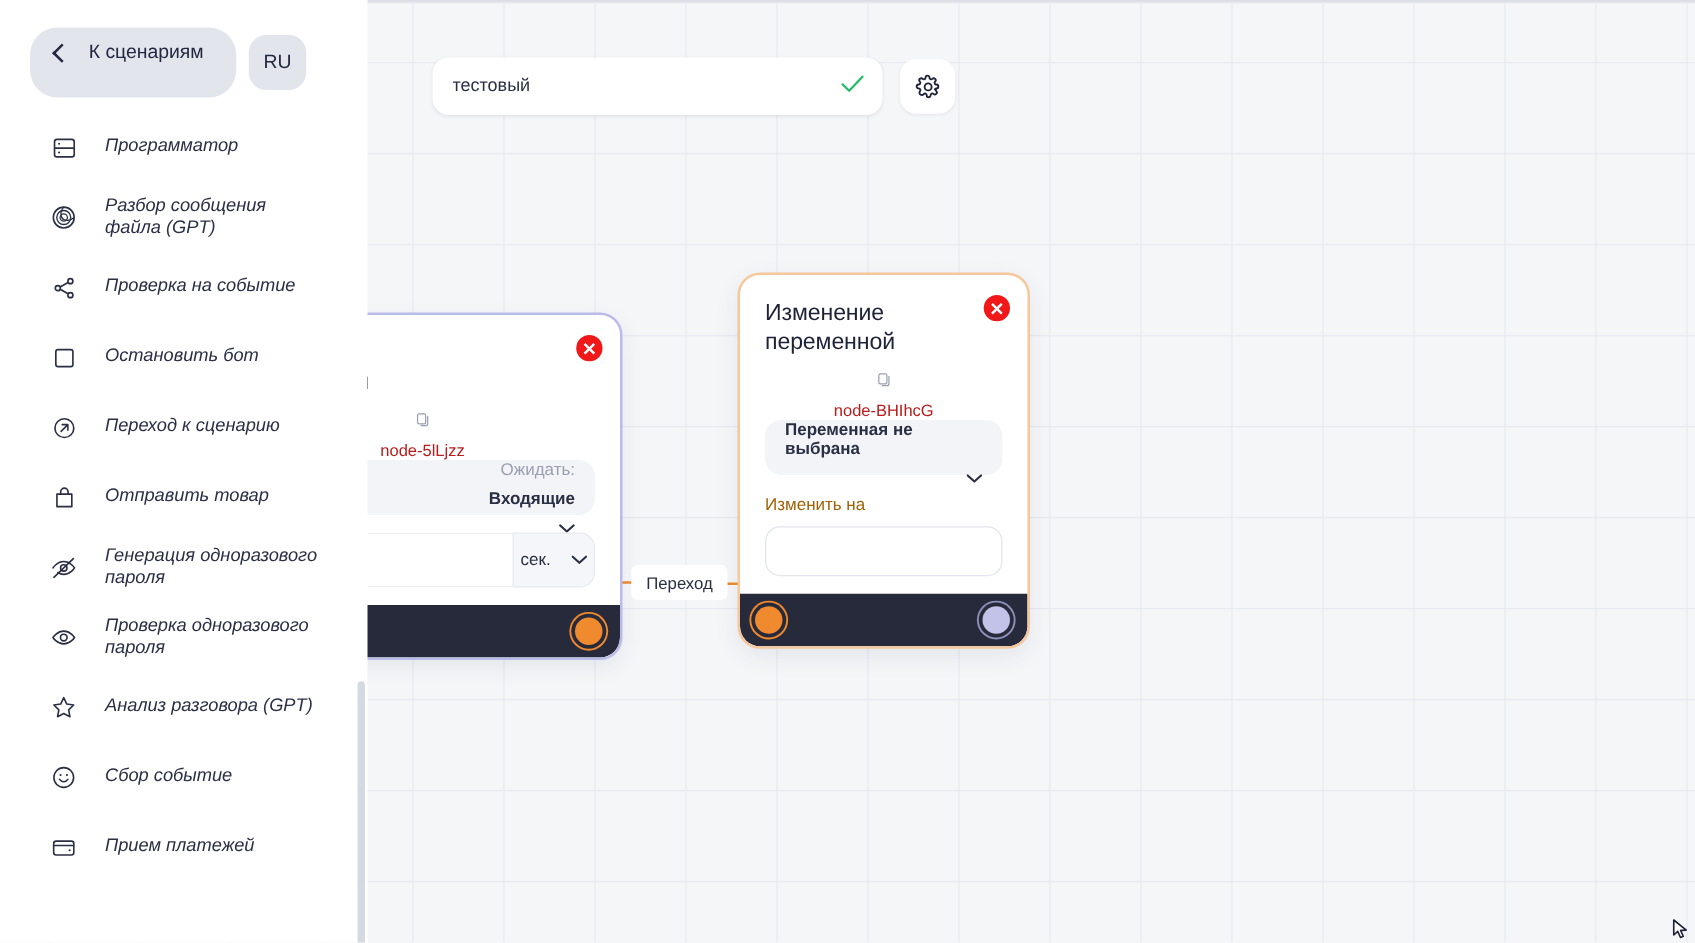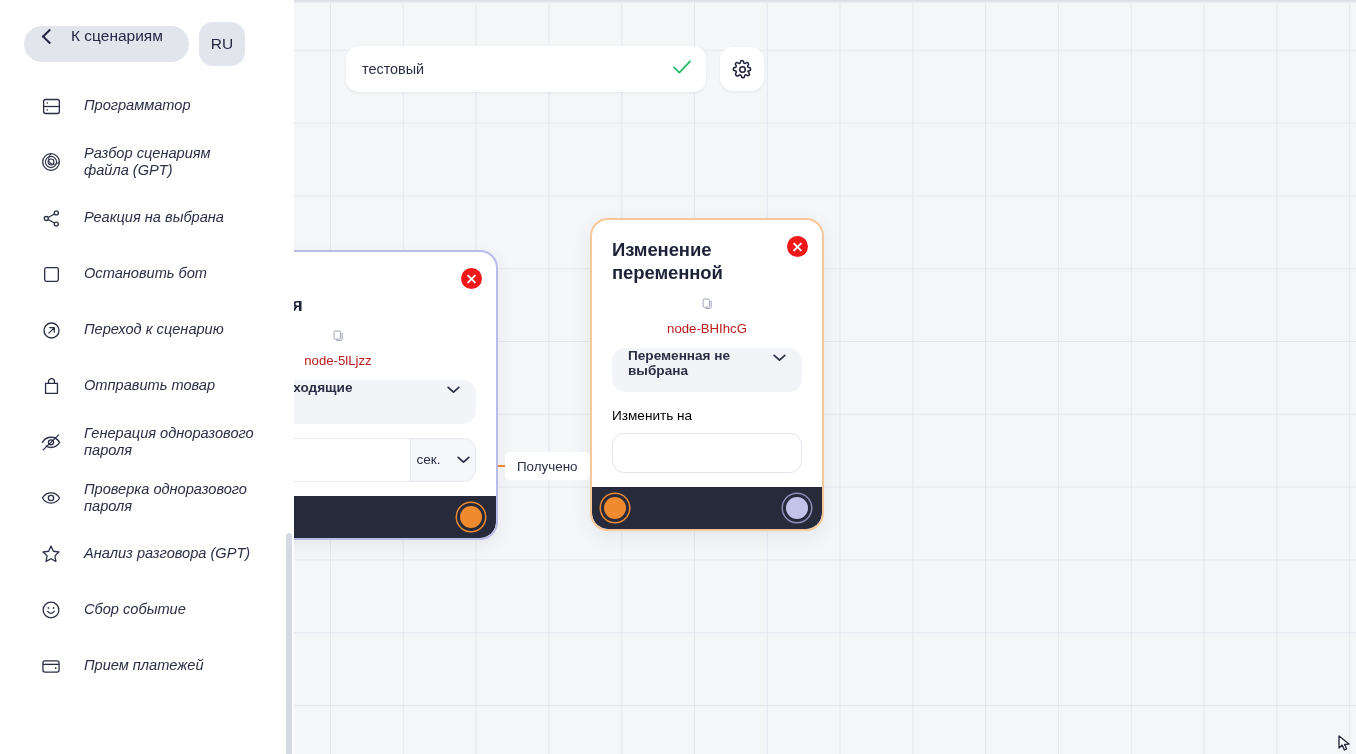--- a/index.html
+++ b/index.html
@@ -35,21 +35,21 @@
     overflow: hidden;
   }
   #sidebar-head {
     display: flex; align-items: center; gap: 10px;
     padding: 22px 20px 6px 24px;
   }
   .back-btn {
     display: flex; align-items: center; gap: 16px;
     background: #e2e6ec;
     border-radius: 22px;
-    height: 36px;
+    height: 56px;
     padding: 0 26px 16px 20px;
     cursor: pointer;
     border: none;
   }
   .back-btn .chev {
     display: block; width: 11px; height: 11px;
     border-left: 2.2px solid #232742;
     border-bottom: 2.2px solid #232742;
     transform: rotate(45deg);
     margin-top: 0px;
@@ -132,21 +132,21 @@
   
   .node {
     position: absolute;
     background: #ffffff;
     border-radius: 18px;
     overflow: hidden;
     z-index: 12;
   }
   .node .body { padding: 18px 20px 14px 20px; }
   .node .title {
-    font-size: 18.5px; font-weight: 700; color: #1d2238;
+    font-size: 18.5px; font-weight: 400; color: #1d2238;
     line-height: 1.26; letter-spacing: -.1px;
     max-width: 150px;
   }
   .node .nodeid {
     display: flex; align-items: center; gap: 8px;
     margin-top: 12px;
     font-size: 13.2px; color: #b91c1c; flex-direction: column;
   }
   .node .close {
     position: absolute; right: 14px; top: 16px;
@@ -157,33 +157,34 @@
   }
   .node .close:before {
     content: ""; position: absolute;
     width: 11px; height: 2px; background: #fff; transform: rotate(45deg);
   }
   .node .close:after {
     content: ""; position: absolute;
     width: 11px; height: 2px; background: #fff; transform: rotate(-45deg);
   }
   .pill {
-    margin-top: 12px;
+    margin-top: 0;
     background: #f3f4f7;
     border-radius: 13px;
     height: 44px;
-    display: flex; align-items: flex-start;
+    display: flex; align-items: flex-end;
     padding: 0 16px;
     gap: 8px;
     cursor: pointer;
+    flex-direction: column;
   }
   .pill .pre { font-size: 13.6px; color: #9a9fb1; }
   .pill .val { font-size: 13.6px; color: #2a2f45; font-weight: 600; }
   .pill .caret { margin-left: auto; }
-  .fieldlbl { margin-top: 16px; font-size: 13.6px; color: #000000; }
+  .fieldlbl { margin-top: 16px; font-size: 13.6px; color: #a16207; }
   .textin {
     margin-top: 10px; height: 40px;
     border: 1px solid #e2e5ec; border-radius: 12px;
     background: #fff; width: 100%;
     outline: none; padding: 0 12px;
     font-family: "Liberation Sans", sans-serif; font-size: 13.6px;
     color: #2a2f45;
   }
   .node .footer {
     height: 42px; background: #272a3b;
@@ -257,21 +258,21 @@
 </style>
 </head>
 <body>
 
 <div id="canvas">
   <div id="canvas-topline"></div>
 
   <div id="edge-line-a"></div>
   <div id="edge-line-b"></div>
   <div id="edge-label">
-    <span>Получено</span>
+    <span>Переход</span>
   </div>
 
   <div class="node" id="node-wait">
     <div class="body">
       <div class="title">Ожидание сообщения</div>
       <button class="close"></button>
       <div class="nodeid">
         <span>
           <svg width="13" height="13" viewBox="0 0 16 16" fill="none">
             <rect x="2.5" y="2.5" width="8" height="10" rx="1.6" stroke="#9aa0b2" stroke-width="1.2"></rect>
@@ -387,33 +388,33 @@
     <div class="side-item">
       <span class="ic">
         <svg width="22" height="22" viewBox="0 0 24 24" fill="none">
           <circle cx="12" cy="12" r="9.1" stroke="#2a2f45" stroke-width="1.4"></circle>
           <circle cx="12" cy="12" r="6.1" stroke="#2a2f45" stroke-width="1.2"></circle>
           <circle cx="12" cy="12" r="3.2" stroke="#2a2f45" stroke-width="1.1"></circle>
           <path d="M12 3c-3 3.2-3.4 7.5-.6 10.6" stroke="#2a2f45" stroke-width="1.1"></path>
           <path d="M21 12c-3.2 3-7.5 3.4-10.6.6" stroke="#2a2f45" stroke-width="1.1"></path>
         </svg>
       </span>
-      <span class="nm">Разбор сценариям файла (GPT)</span>
+      <span class="nm">Разбор сообщения файла (GPT)</span>
     </div>
 
     <div class="side-item">
       <span class="ic">
         <svg width="21" height="21" viewBox="0 0 24 24" fill="none">
           <circle cx="17.5" cy="5.6" r="2.3" stroke="#2a2f45" stroke-width="1.5"></circle>
           <circle cx="6" cy="12" r="2.3" stroke="#2a2f45" stroke-width="1.5"></circle>
           <circle cx="17.5" cy="18.4" r="2.3" stroke="#2a2f45" stroke-width="1.5"></circle>
           <path d="M8.1 10.9 15.4 6.8M8.1 13.1l7.3 4.1" stroke="#2a2f45" stroke-width="1.5"></path>
         </svg>
       </span>
-      <span class="nm">Реакция на выбрана</span>
+      <span class="nm">Проверка на событие</span>
     </div>
 
     <div class="side-item">
       <span class="ic">
         <svg width="21" height="21" viewBox="0 0 24 24" fill="none">
           <rect x="4.2" y="4.2" width="15.6" height="15.6" rx="2" stroke="#2a2f45" stroke-width="1.5"></rect>
         </svg>
       </span>
       <span class="nm">Остановить бот</span>
     </div>

